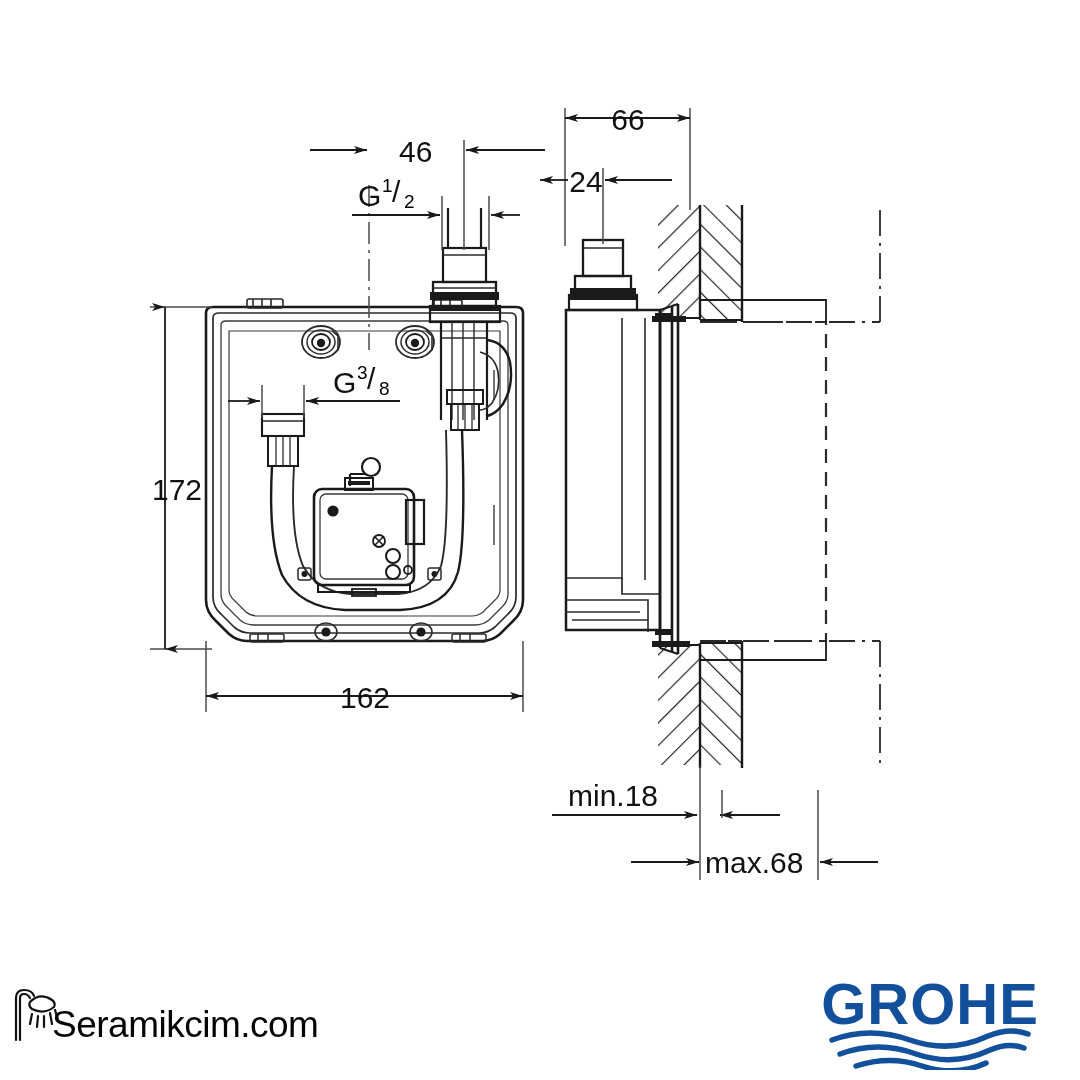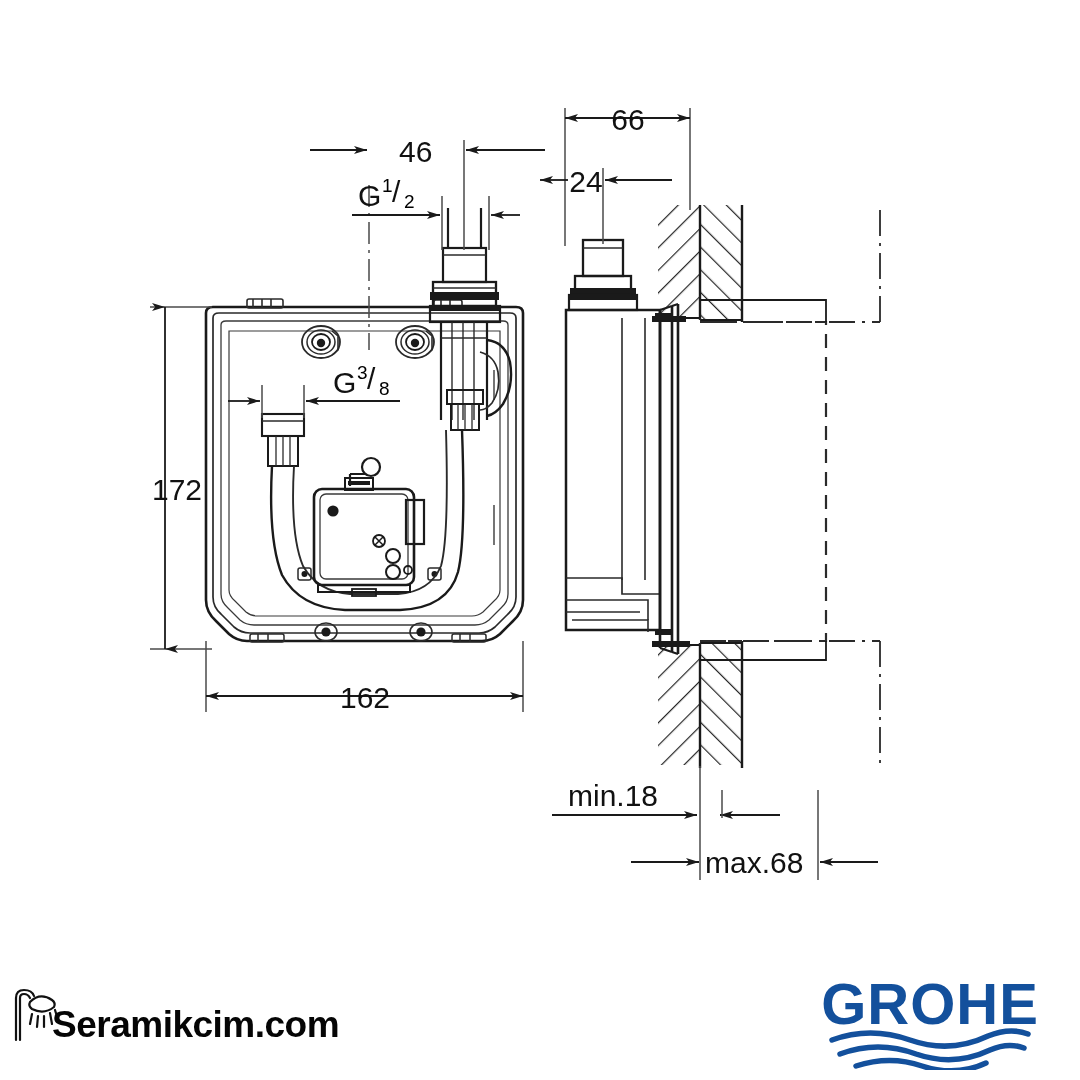--- a/index.html
+++ b/index.html
@@ -3,21 +3,21 @@
 <meta charset="utf-8">
 <style>
   html,body{margin:0;padding:0;background:#ffffff;}
   body{width:1080px;height:1080px;position:relative;overflow:hidden;
        font-family:"Liberation Sans", sans-serif;color:#111;}
   #stage{position:absolute;left:0;top:0;width:1080px;height:1080px;}
   svg.layer{position:absolute;left:0;top:0;width:1080px;height:1080px;overflow:visible;}
   .dimtext{font-family:"Liberation Sans", sans-serif;font-size:30px;fill:#111;}
   .gsup{font-size:19px;}
   .wm{position:absolute;}
-  #wm-text{left:52px;top:1004px;font-size:37px;font-weight:700;letter-spacing:-0.5px;color:#050505;
+  #wm-text{left:52px;top:1004px;font-size:37px;font-weight:400;letter-spacing:-0.5px;color:#050505;
            font-family:"Liberation Sans", sans-serif;white-space:nowrap;}
   #wm-icon{left:10px;top:982px;width:64px;height:64px;}
   #grohe{right:30px;top:978px;width:240px;height:92px;}
   #grohe .gtext{font-family:"Liberation Sans", sans-serif;font-weight:700;font-size:58px;
                 letter-spacing:1px;}
 </style>
 </head>
 <body>
 
 <div id="stage">

